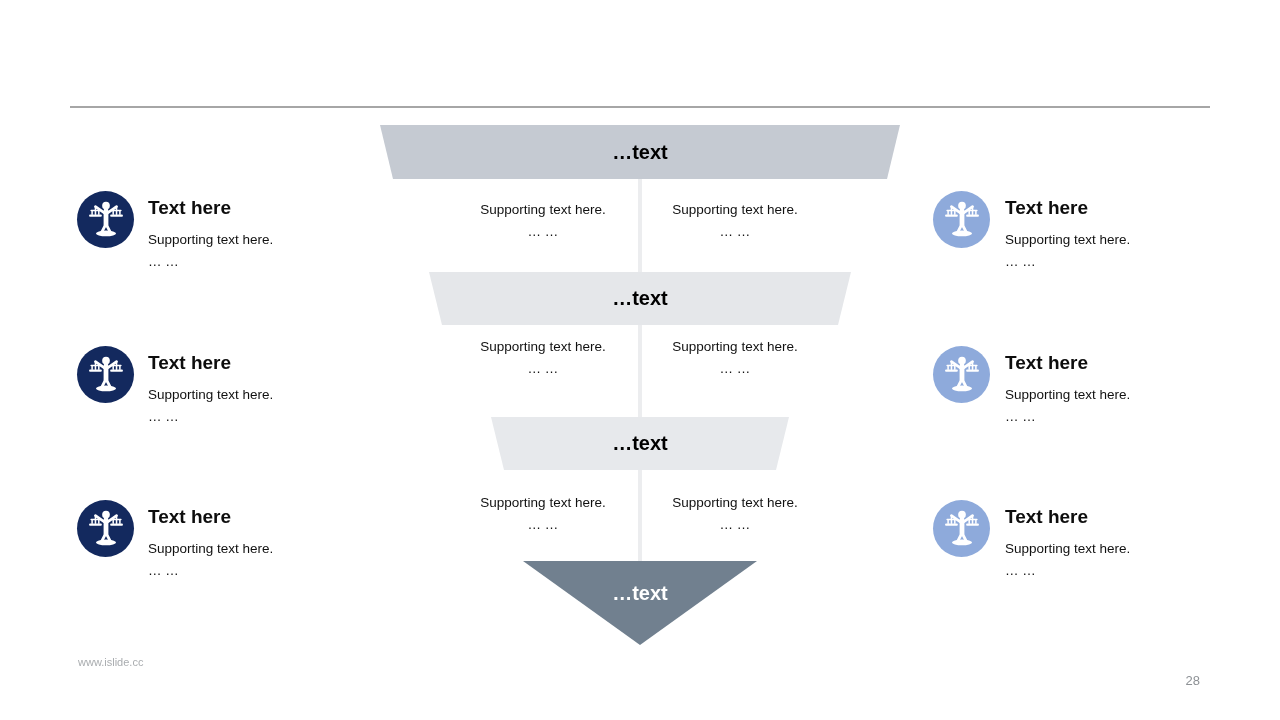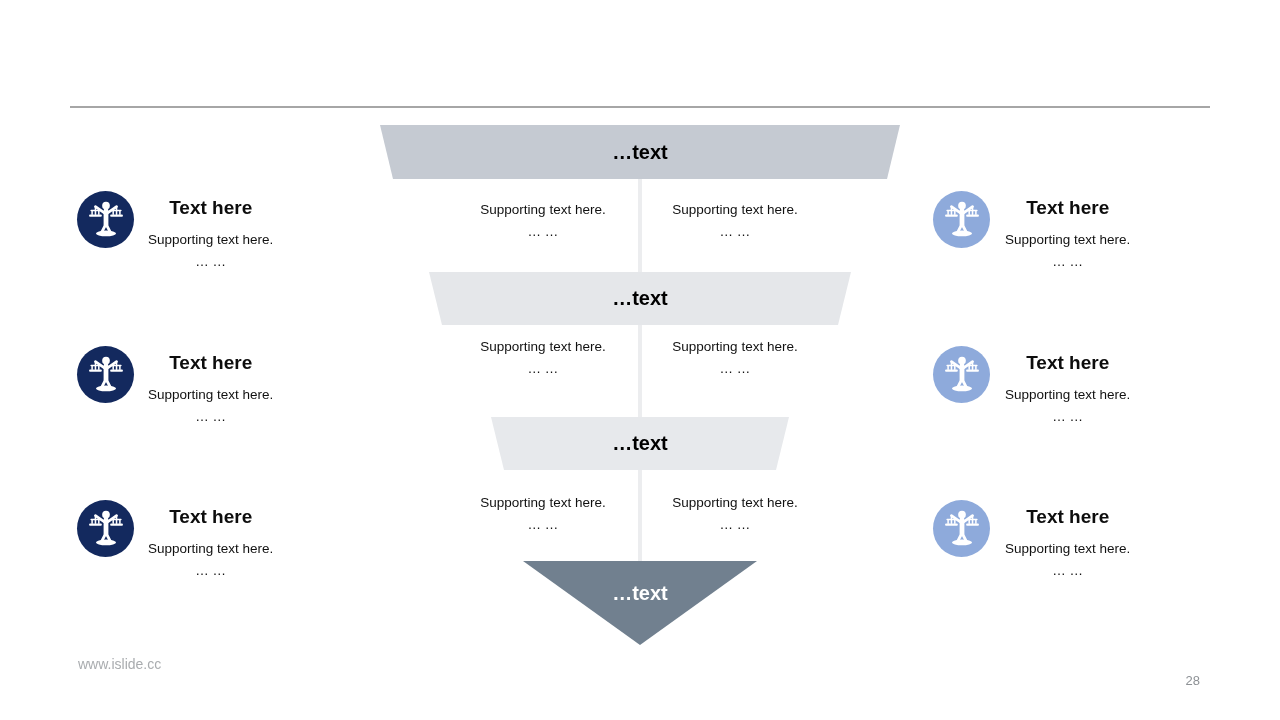--- a/index.html
+++ b/index.html
@@ -71,38 +71,38 @@
   .icon-circle {
     width: 57px; height: 57px;
     border-radius: 50%;
     flex: 0 0 57px;
     display: flex;
     align-items: center;
     justify-content: center;
   }
   .icon-circle.dark  { background: #13295e; }
   .icon-circle.light { background: #8eaadb; }
-  .item-text { margin-left: 14px; margin-top: 5px; text-align: center; }
+  .item-text { margin-left: 14px; margin-top: 5px; }
   .item-text.right-gap { margin-left: 15px; }
   .item-title {
     font-size: 19px;
     font-weight: 700;
     line-height: 24px;
     color: #0d0d0d;
   }
   .item-sub {
     font-size: 13.5px;
     line-height: 22px;
     color: #111;
   }
   .item-sub.first { margin-top: 9px; }
   .footer-site {
     position: absolute;
     left: 78px; top: 656px;
-    font-size: 14px;
+    font-size: 11px;
     color: #a9acaf;
   }
   .footer-page {
     position: absolute;
     left: 1160px; top: 655px;
     width: 40px;
     text-align: right;
     font-size: 13px;
     color: #8d9195;
     margin-top: 18px;

